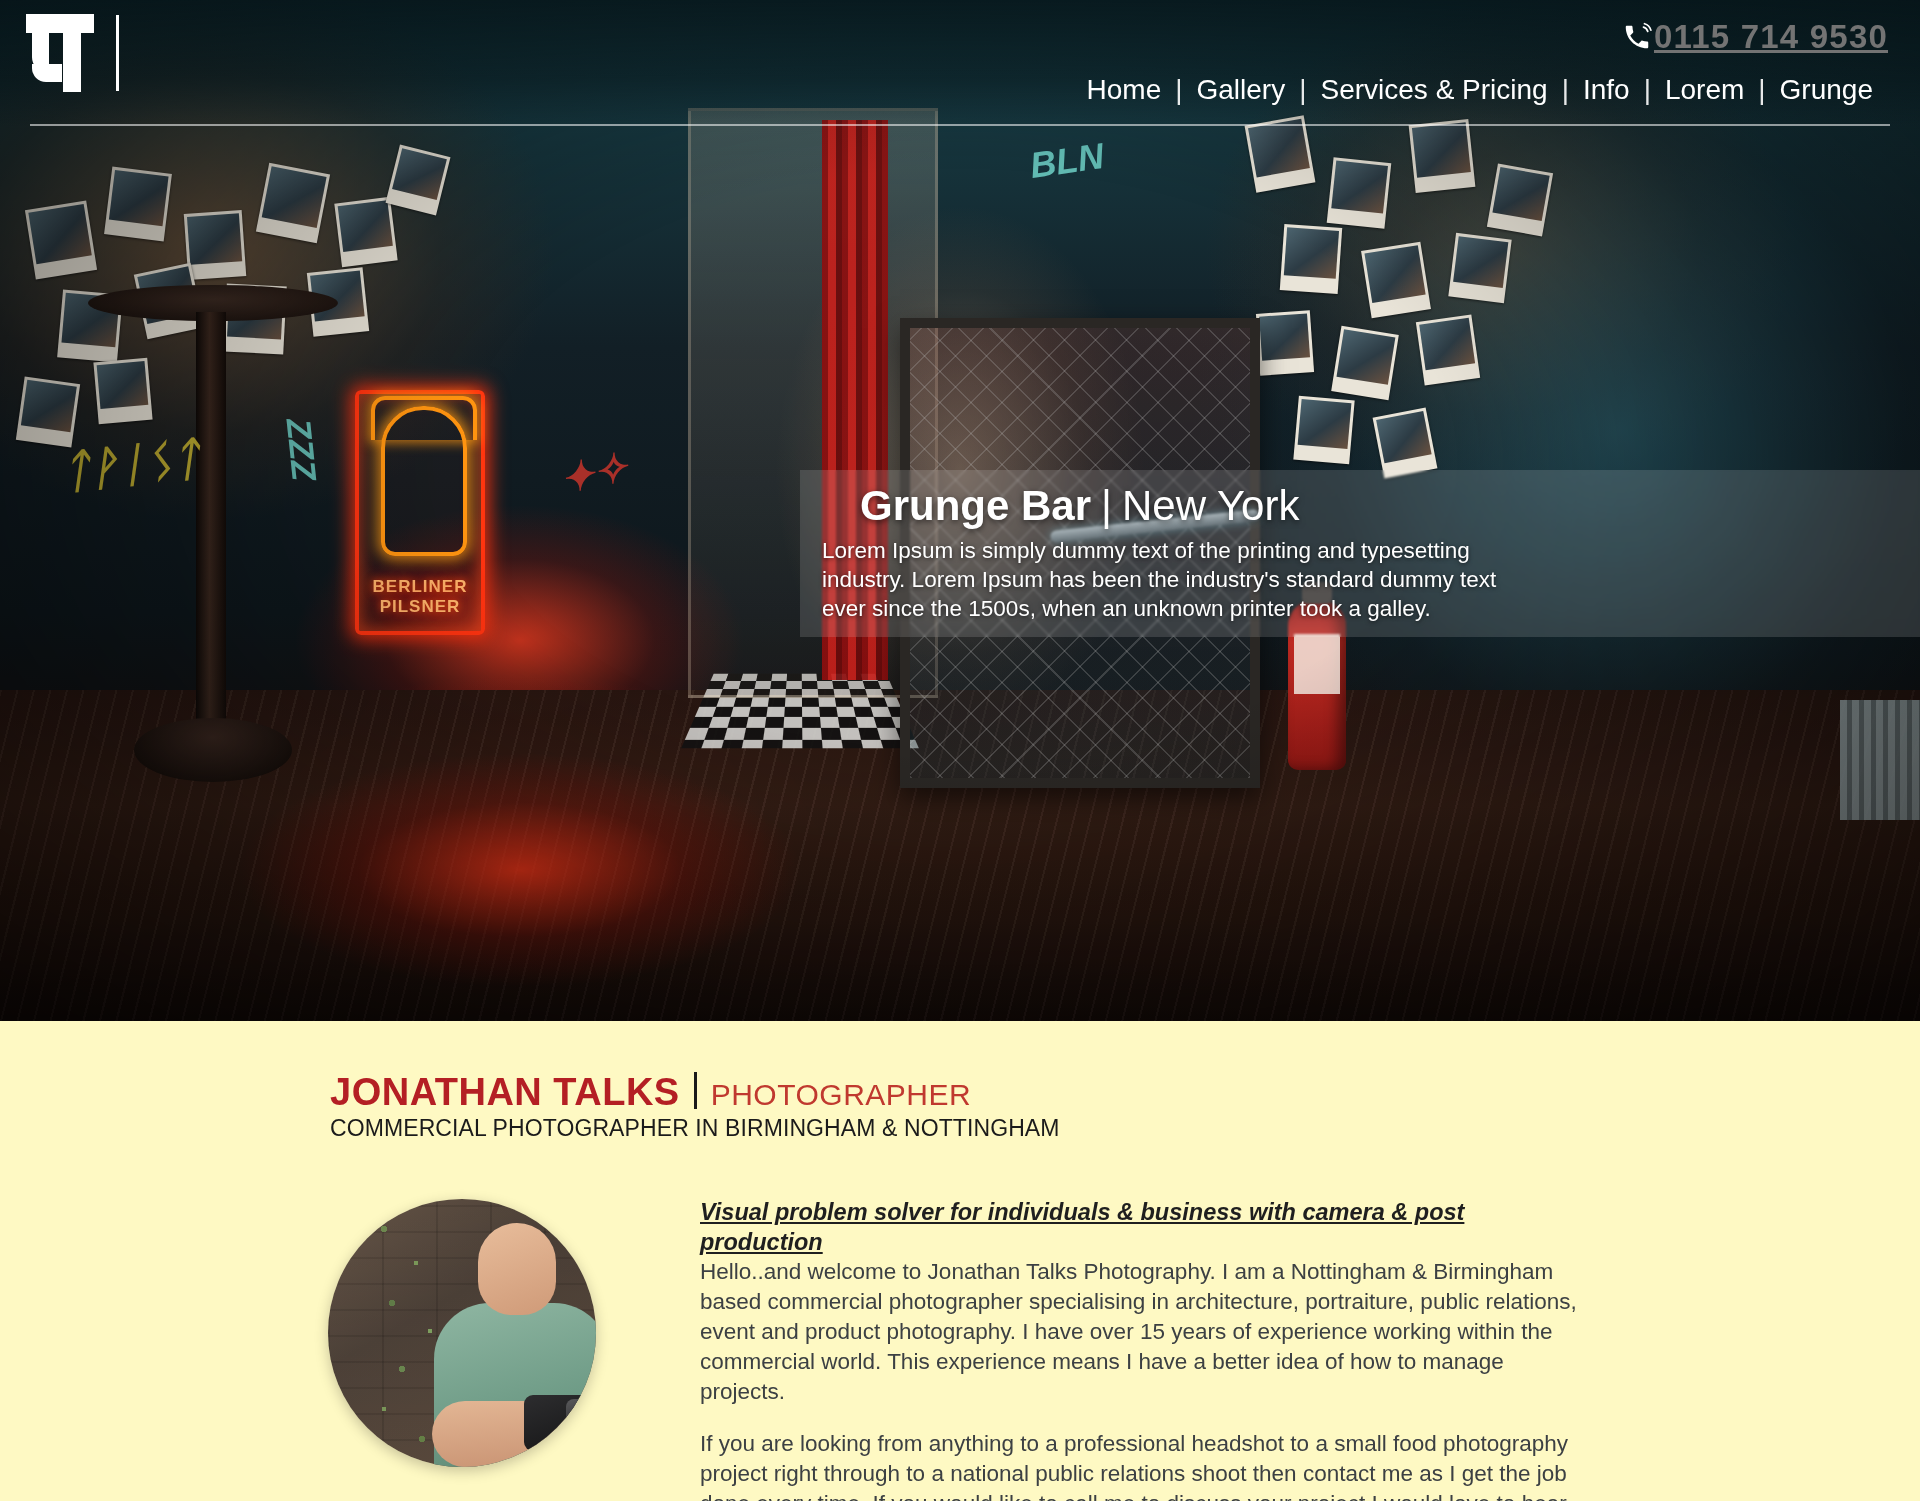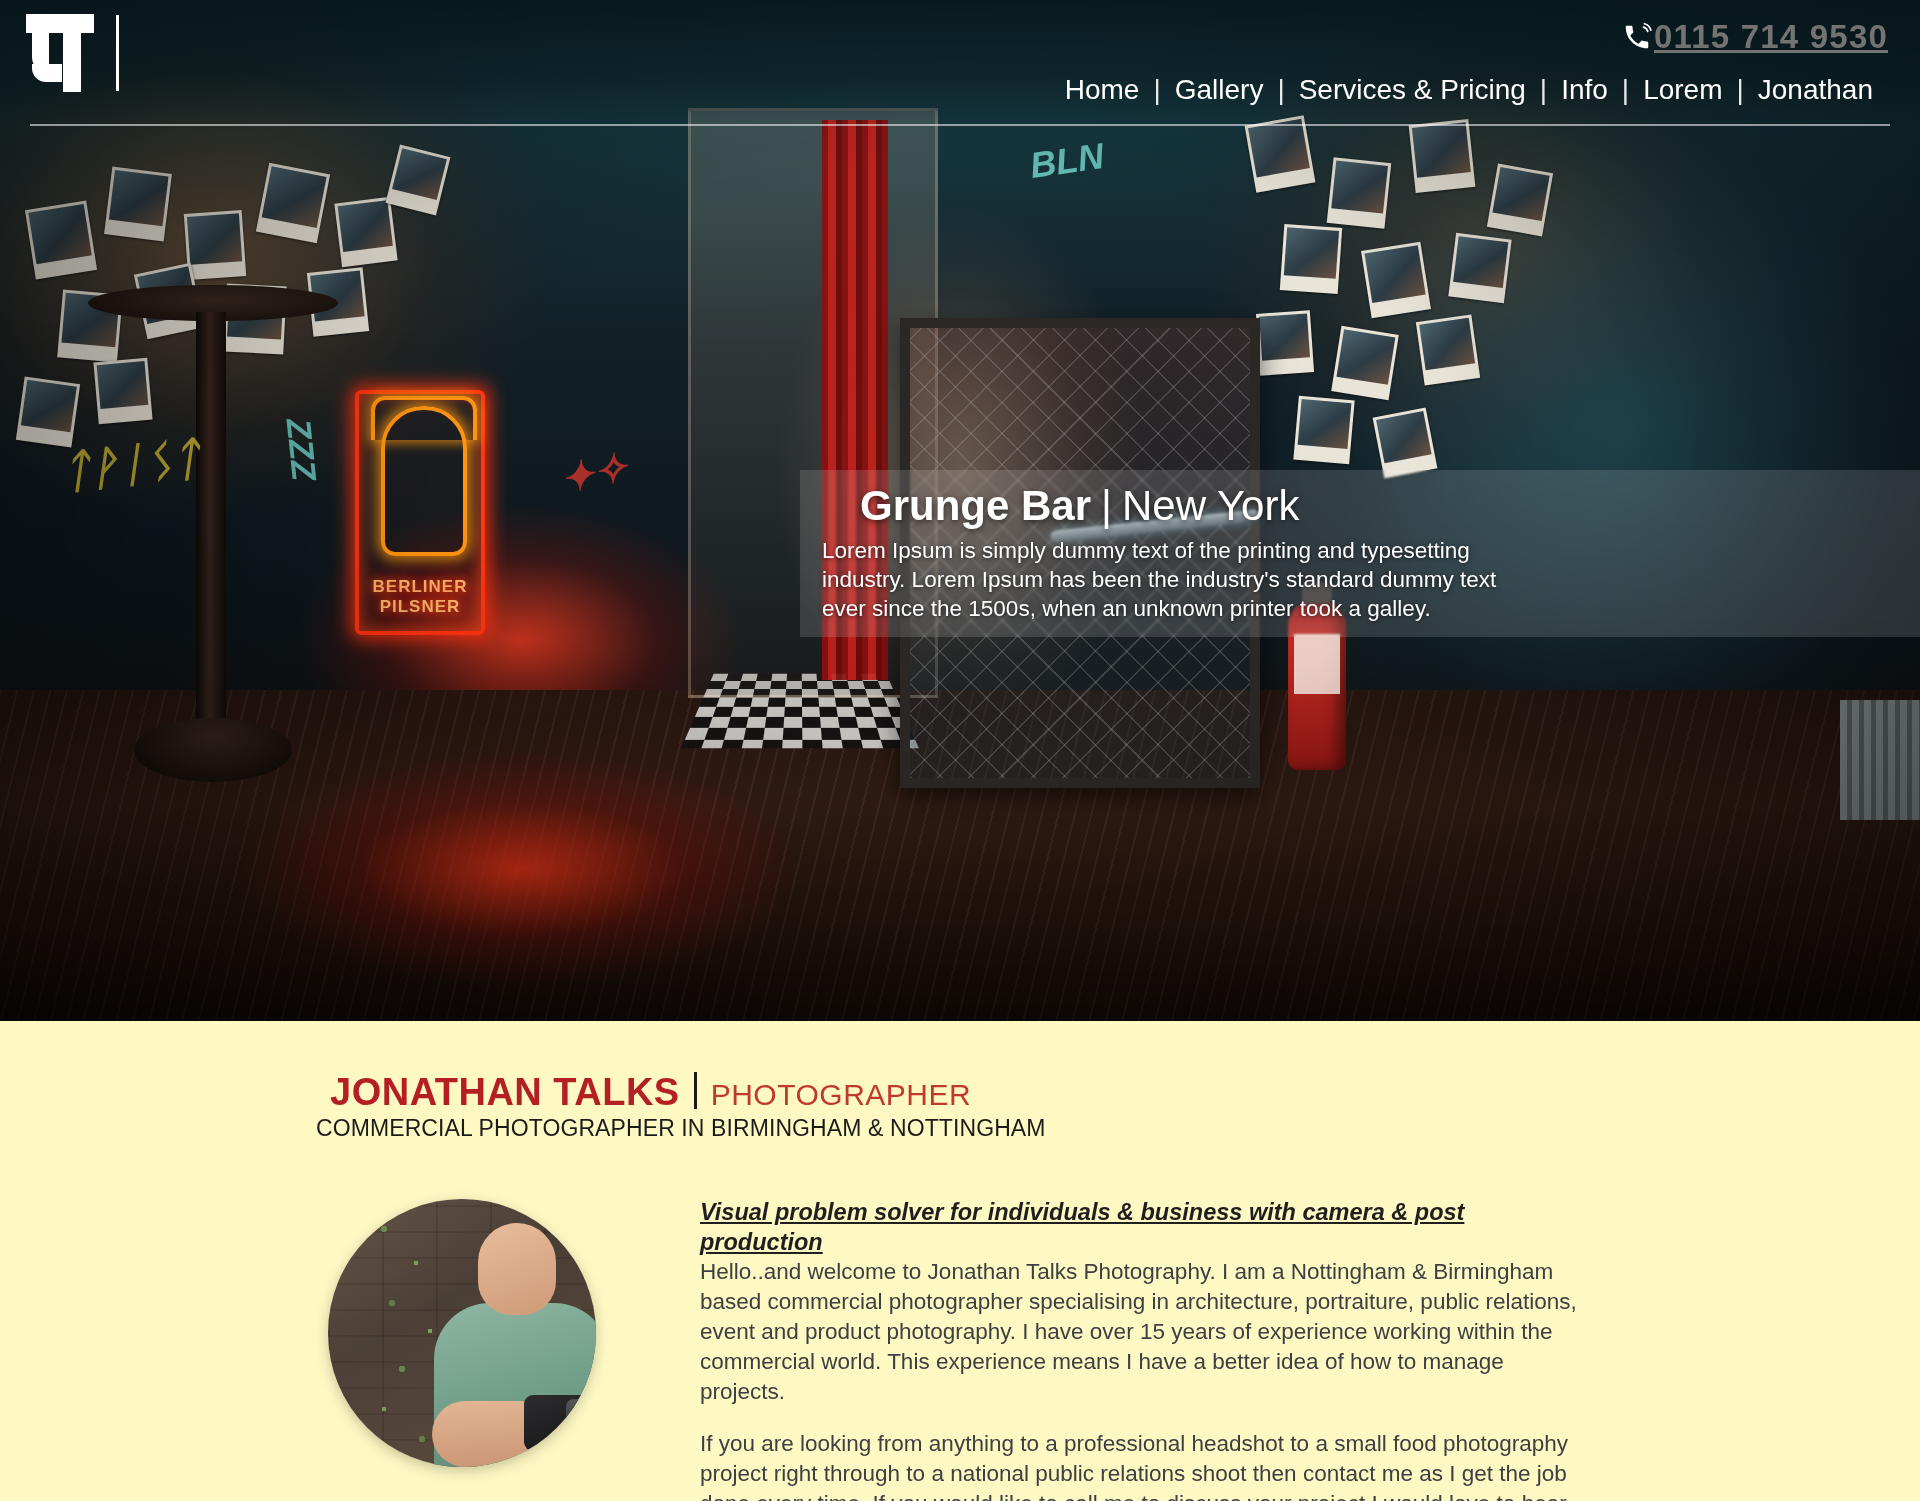--- a/index.html
+++ b/index.html
@@ -291,21 +291,21 @@
     color: #b41f24; font-size: 38px; font-weight: 800; letter-spacing: .5px;
   }
   .ah-pipe {
     display: inline-block; width: 3px; height: 37px; background: #1a1a1a;
     margin: 0 14px; position: relative; top: 4px;
   }
   .ah-role {
     color: #c0392f; font-size: 30px; font-weight: 400; letter-spacing: .5px;
   }
   .about-sub {
-    position: absolute; left: 316px; top: 94px;
+    position: absolute; left: 330px; top: 94px;
     color: #1b1b1b; font-size: 23px; font-weight: 400; letter-spacing: .1px;
   }
 
   .avatar {
     position: absolute; left: 328px; top: 178px;
     width: 268px; height: 268px; border-radius: 50%;
     overflow: hidden;
     box-shadow: 0 4px 14px rgba(0,0,0,.22);
     background:
       linear-gradient(180deg, rgba(0,0,0,.08), rgba(0,0,0,0)),
@@ -512,21 +512,21 @@
         <a href="#">Home</a>
         <span class="sep">|</span>
         <a href="#">Gallery</a>
         <span class="sep">|</span>
         <a href="#">Services &amp; Pricing</a>
         <span class="sep">|</span>
         <a href="#">Info</a>
         <span class="sep">|</span>
         <a href="#">Lorem</a>
         <span class="sep">|</span>
-        <a href="#">Jonathan</a>
+        <a href="#">Grunge</a>
       </nav>
 
       <div class="header-rule"></div>
     </header>
   </section>
 
   <section class="about">
 
     <div class="about-heading">
       <span class="ah-name">JONATHAN TALKS</span>

